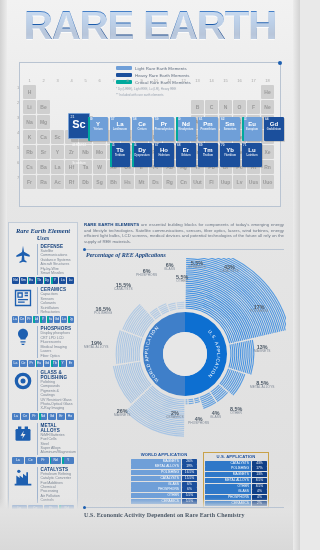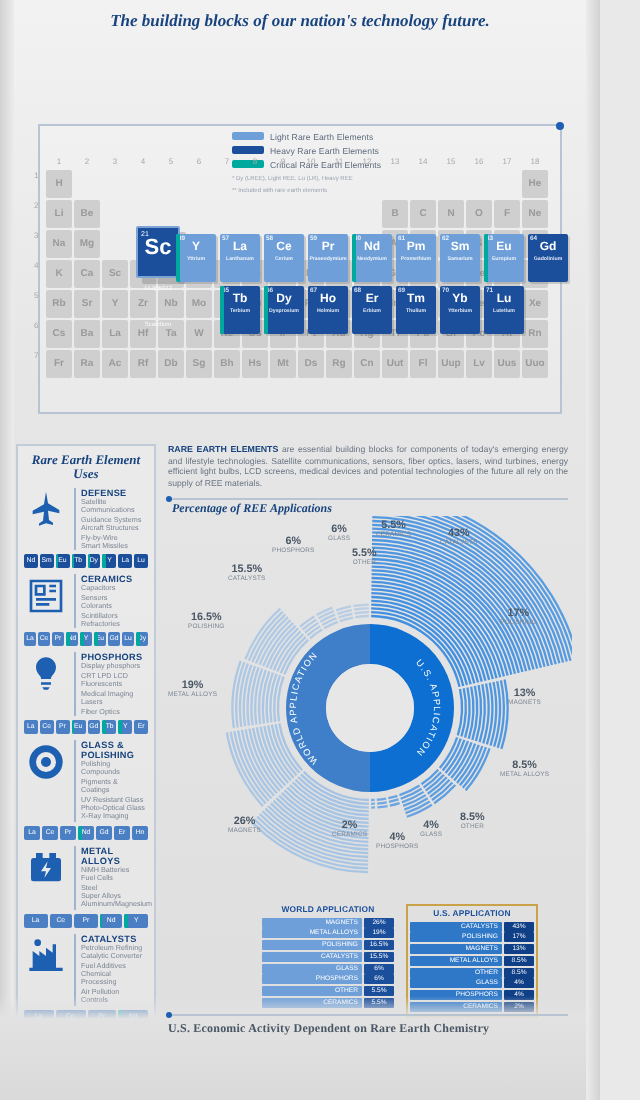--- a/index.html
+++ b/index.html
@@ -171,21 +171,21 @@
   }
   .footer-rule{ position:absolute; left:84px; bottom:42px; width:200px; height:1px; background:#b9c4d2;}
   .footer-dot{ position:absolute; left:83px; bottom:41px; width:3px;height:3px;border-radius:50%;background:#1d5fb0;}
 </style>
 </head>
 <body>
 
 <div id="poster">
 
   <div class="header">
-    <div class="subtitle">The building blocks of our nation's technology future.</div>
+    <div class="title">RARE EARTH</div>
   </div>
 
   <div class="pt-panel">
     <div class="pt-dot"></div>
 
     <div class="pt-legend" id="ptLegend">
         <div class="lg-row">
           <span class="lg-sw" style="background: rgb(111, 159, 216);"></span>
           <span class="lg-tx">Light Rare Earth Elements</span>
         </div>

